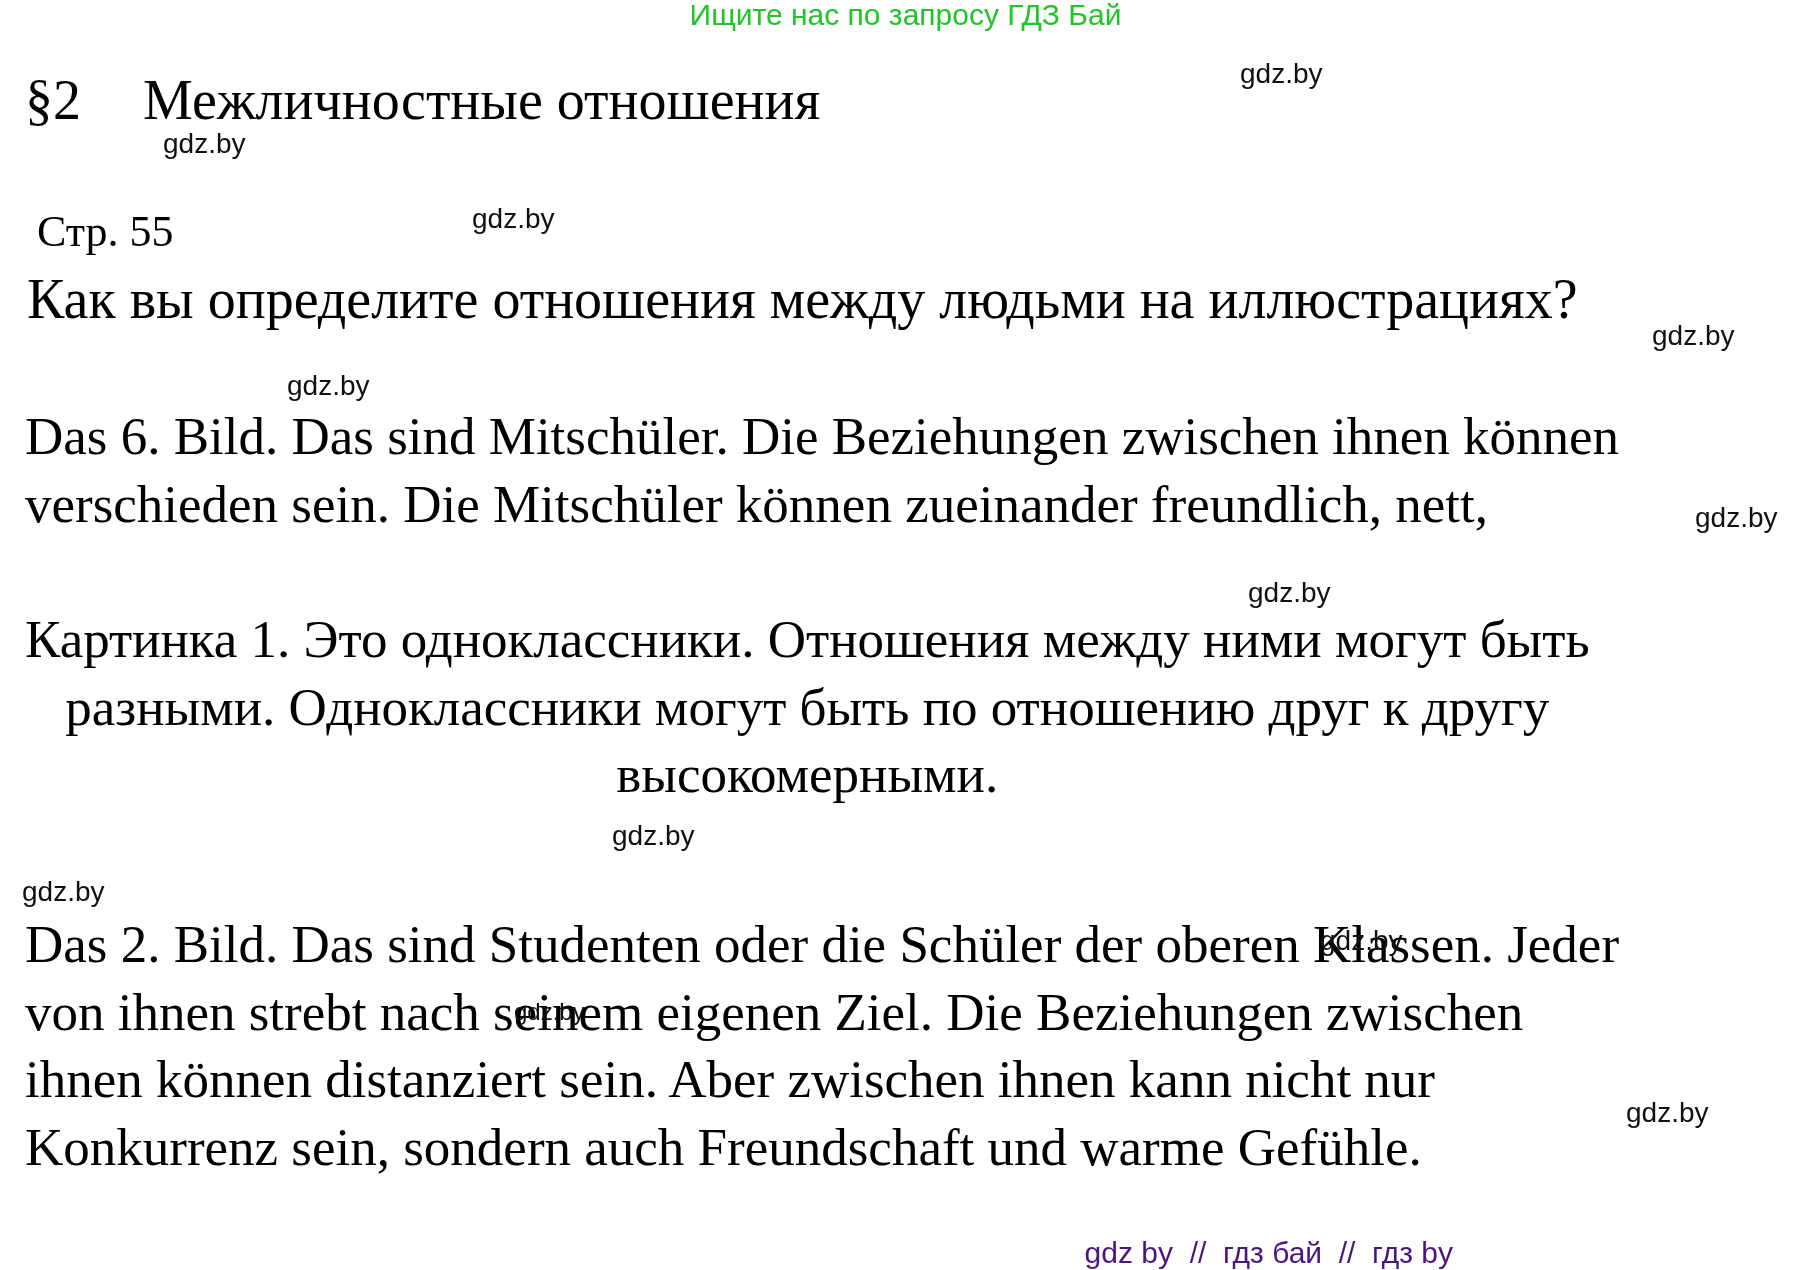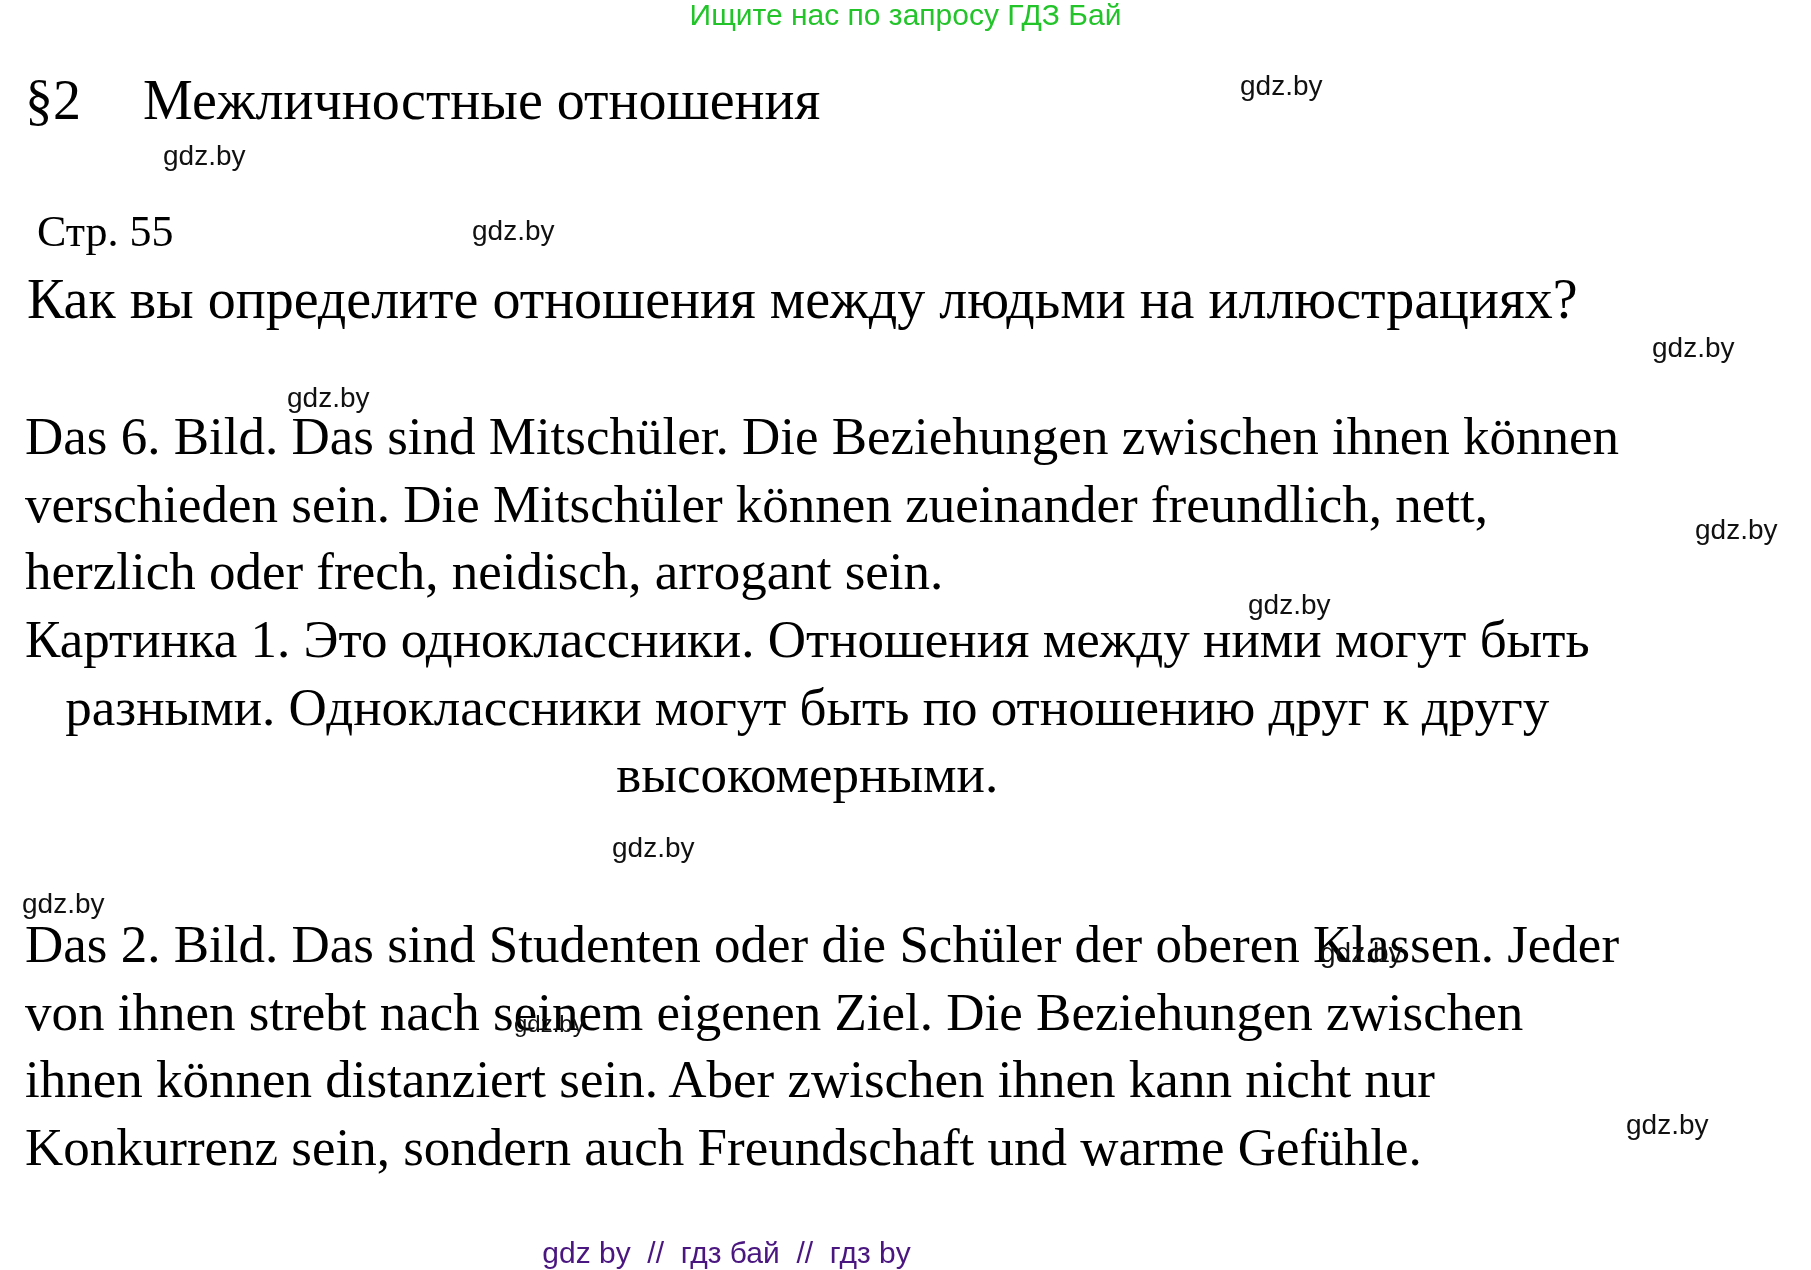--- a/index.html
+++ b/index.html
@@ -5,40 +5,39 @@
   html, body { margin:0; padding:0; background:#ffffff; }
   body { width:1811px; height:1270px; position:relative; overflow:hidden; }
   .banner { position:absolute; left:0; top:-2px; width:1811px; text-align:center;
     font-family:"Liberation Sans", sans-serif; font-size:30px; color:#22c42a; }
   .serif { font-family:"Liberation Serif", serif; color:#000; }
   .heading { position:absolute; top:68px; font-size:56px; line-height:64px; white-space:nowrap; }
   .pagenum { position:absolute; left:37px; top:200px; font-size:44px; line-height:64px; }
   .question { position:absolute; left:27px; top:267px; font-size:56px; line-height:64px; white-space:nowrap; }
   .para { position:absolute; left:25px; font-size:53px; line-height:67.5px; white-space:nowrap; }
   .para div { height:67.5px; }
-  .wm { position:absolute; font-family:"Liberation Sans", sans-serif; font-size:28px; color:#111; white-space:nowrap;margin-top:12px; }
+  .wm { position:absolute; font-family:"Liberation Sans", sans-serif; font-size:28px; color:#111; white-space:nowrap; }
   .wm.small { font-size:24px; }
-  .footer { position:absolute; left:0; top:1236px; width:1453px; text-align:center;
+  .footer { position:absolute; left:0; top:1236px; width:1453px; text-align:right;
     font-family:"Liberation Sans", sans-serif; font-size:30px; color:#4a1680; white-space:pre; }
 </style>
 </head>
 <body>
 
 <div class="banner">Ищите нас по запросу ГДЗ Бай</div>
 
 <div class="heading serif" style="left:25px;">§2</div>
 <div class="heading serif" style="left:143px;">Межличностные отношения</div>
 
 <div class="pagenum serif">Стр. 55</div>
 <div class="question serif">Как вы определите отношения между людьми на иллюстрациях?</div>
 
 <div class="para serif" style="top:403px;">
   <div>Das 6. Bild. Das sind Mitschüler. Die Beziehungen zwischen ihnen können</div>
   <div>verschieden sein. Die Mitschüler können zueinander freundlich, nett,</div>
-  <div>herzlich oder frech, neidisch, arrogant sein.</div>
 </div>
 
 <div class="para serif" style="top:606px;text-align:center;">
   <div>Картинка 1. Это одноклассники. Отношения между ними могут быть</div>
   <div>разными. Одноклассники могут быть по отношению друг к другу</div>
   <div>высокомерными.</div>
 </div>
 
 <div class="para serif" style="top:911px;">
   <div>Das 2. Bild. Das sind Studenten oder die Schüler der oberen Klassen. Jeder</div>

